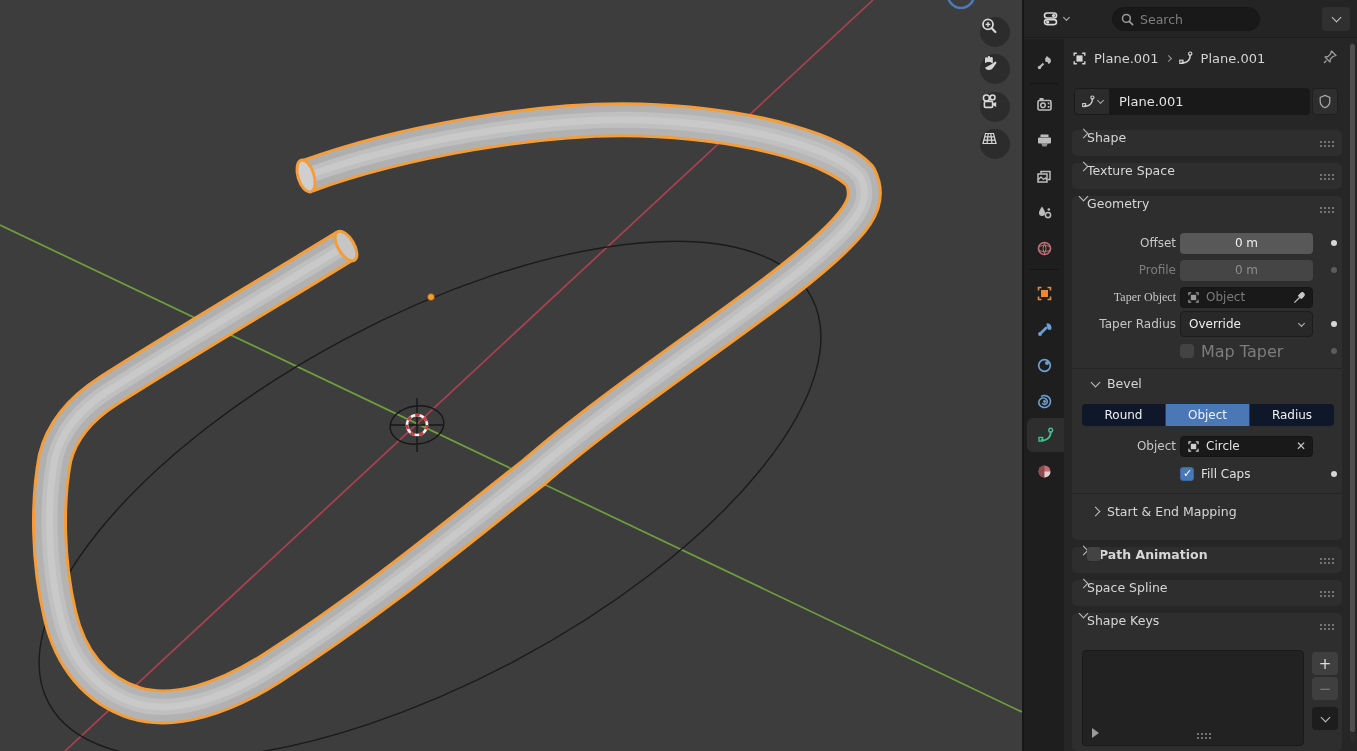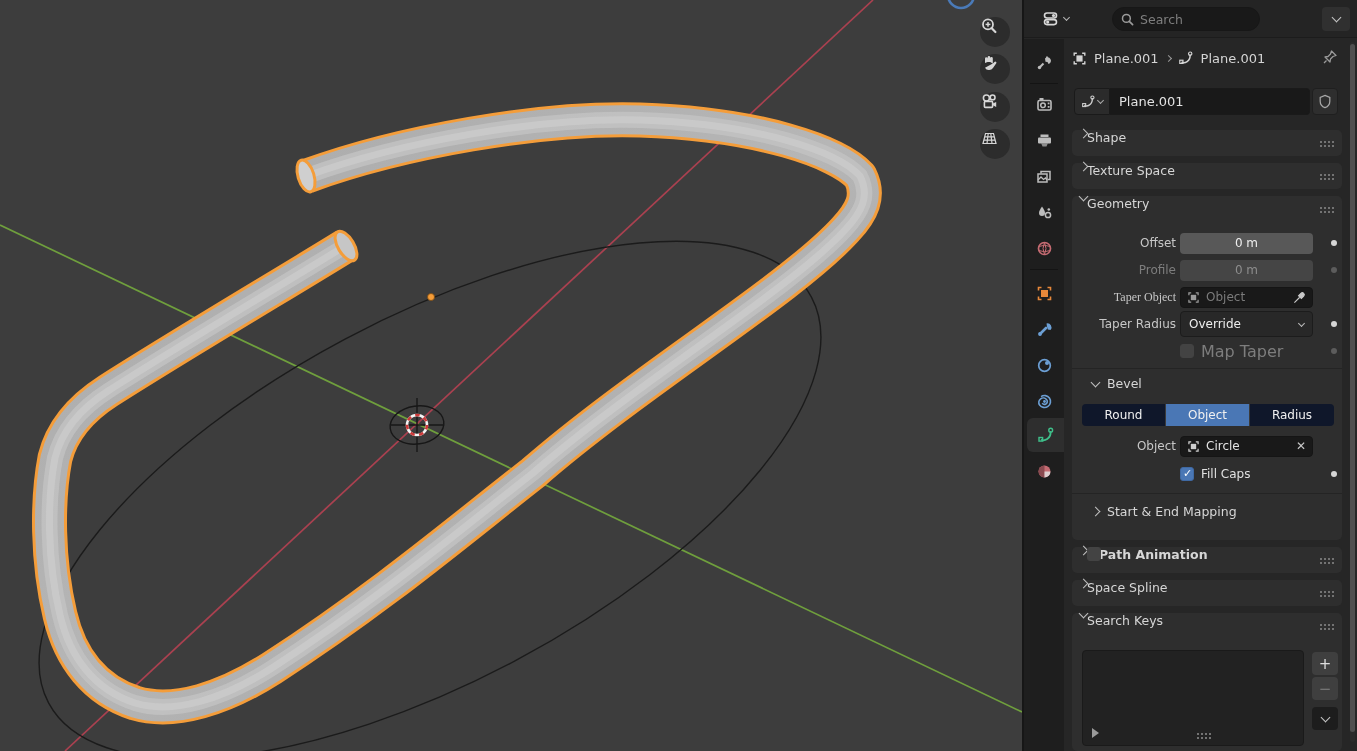--- a/index.html
+++ b/index.html
@@ -455,21 +455,21 @@
         <div class="panel-header">
           <span class="chev right"></span>
           <span class="panel-title">Space Spline</span>
           <span class="grip"></span>
         </div>
       </div>
 
       <div class="panel" style="top:574px; height:138px;">
         <div class="panel-header">
           <span class="chev down"></span>
-          <span class="panel-title">Search Keys</span>
+          <span class="panel-title">Shape Keys</span>
           <span class="grip"></span>
         </div>
         <div id="sk-list" style="top:37px; height:96px;">
           <div class="tri-right" style="position:absolute; left:9px; bottom:7px;"></div>
           <span class="grip" style="right:auto; left:113px; top:auto; bottom:6px;"></span>
         </div>
         <div class="sk-btn" style="left:240px; top:39px;">
           <span>+</span>
         </div>
         <div class="sk-btn dim" style="left:240px; top:64px;">

